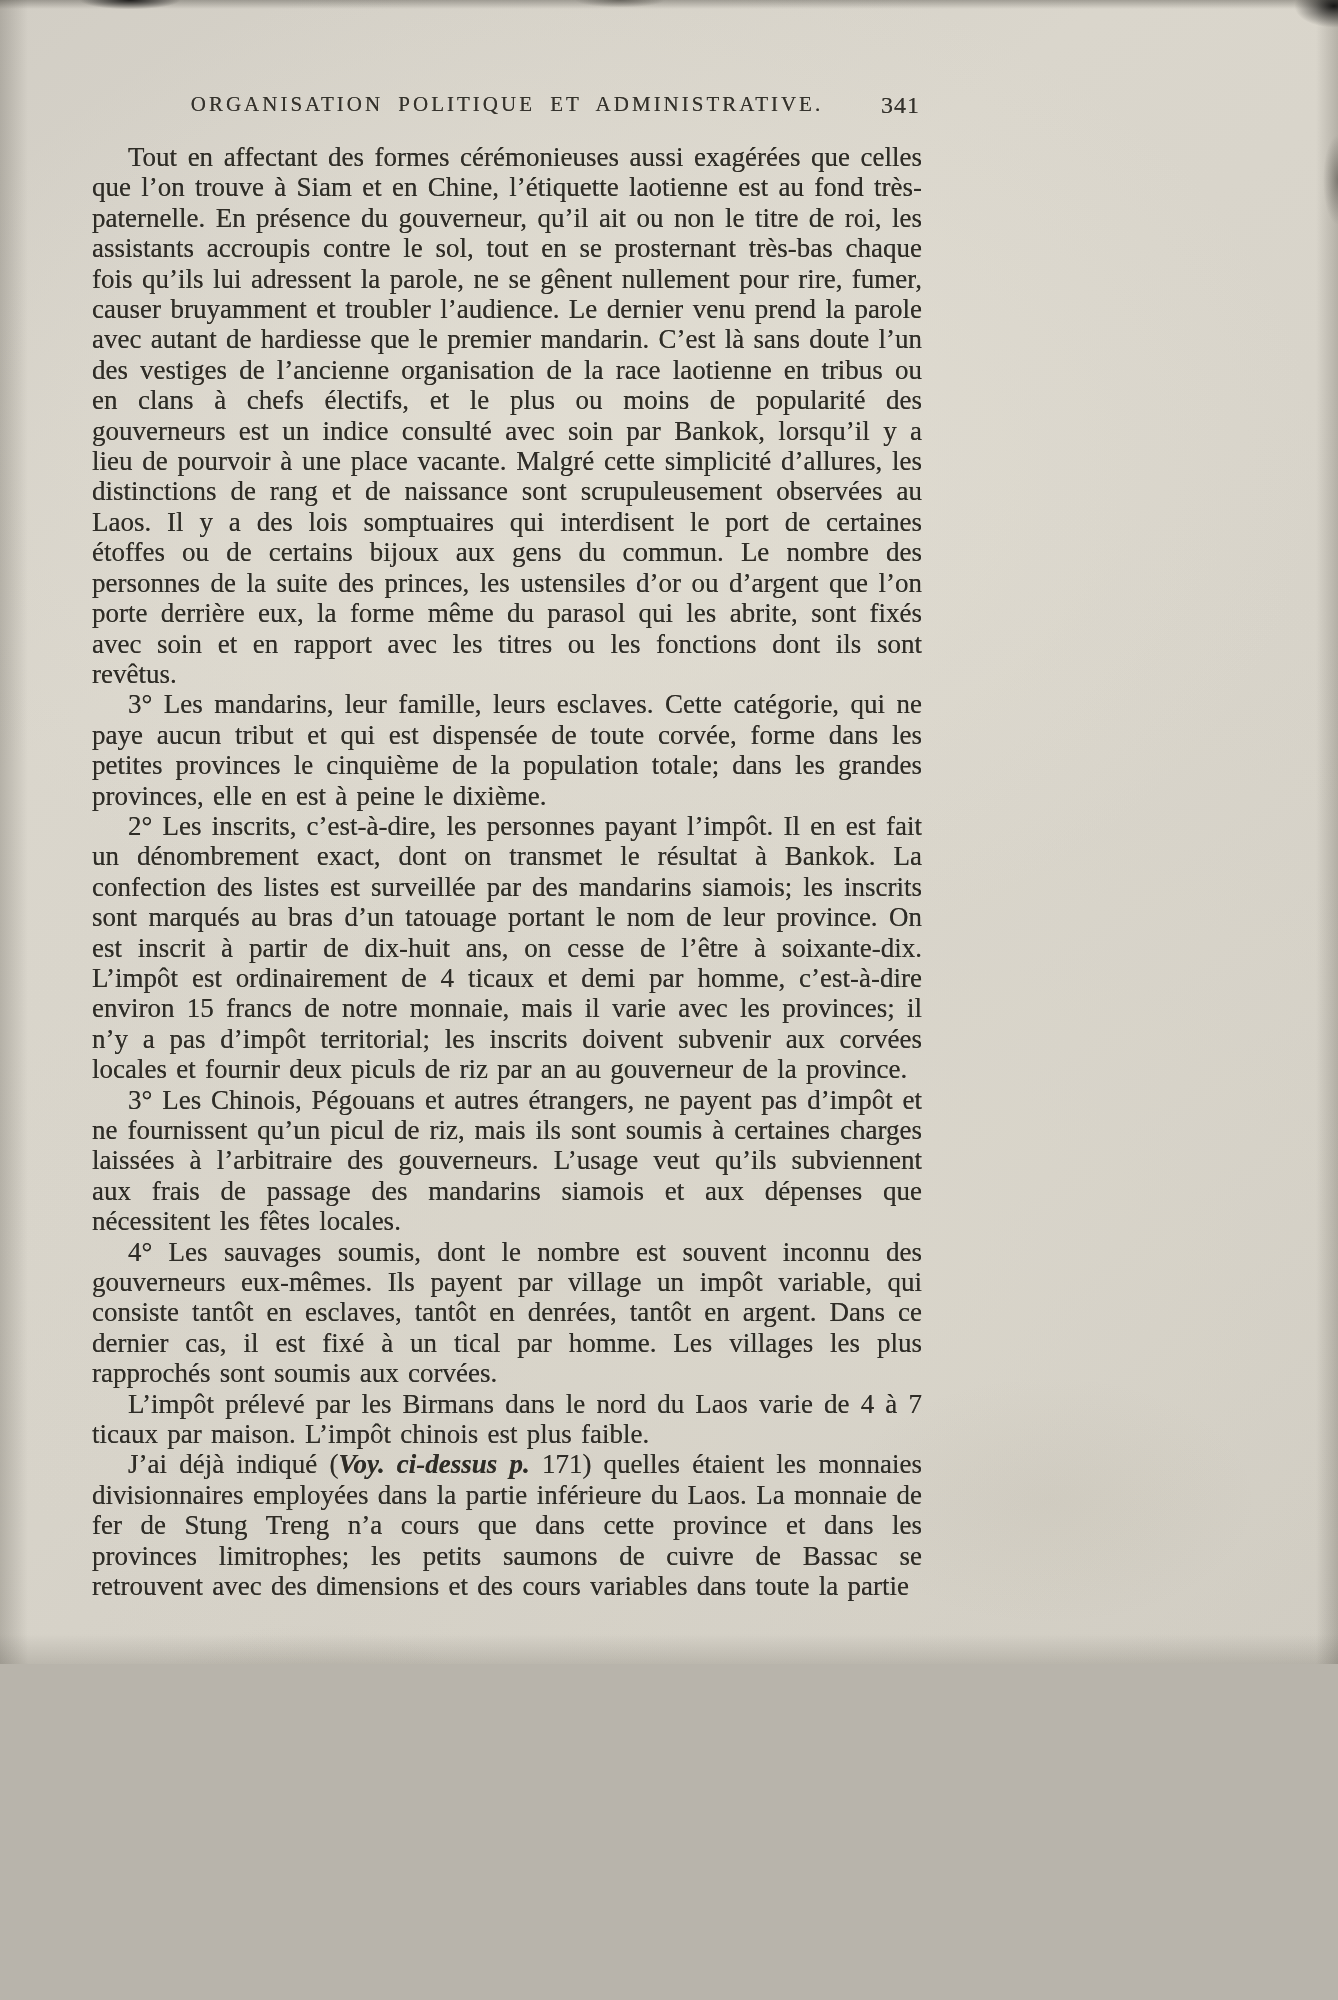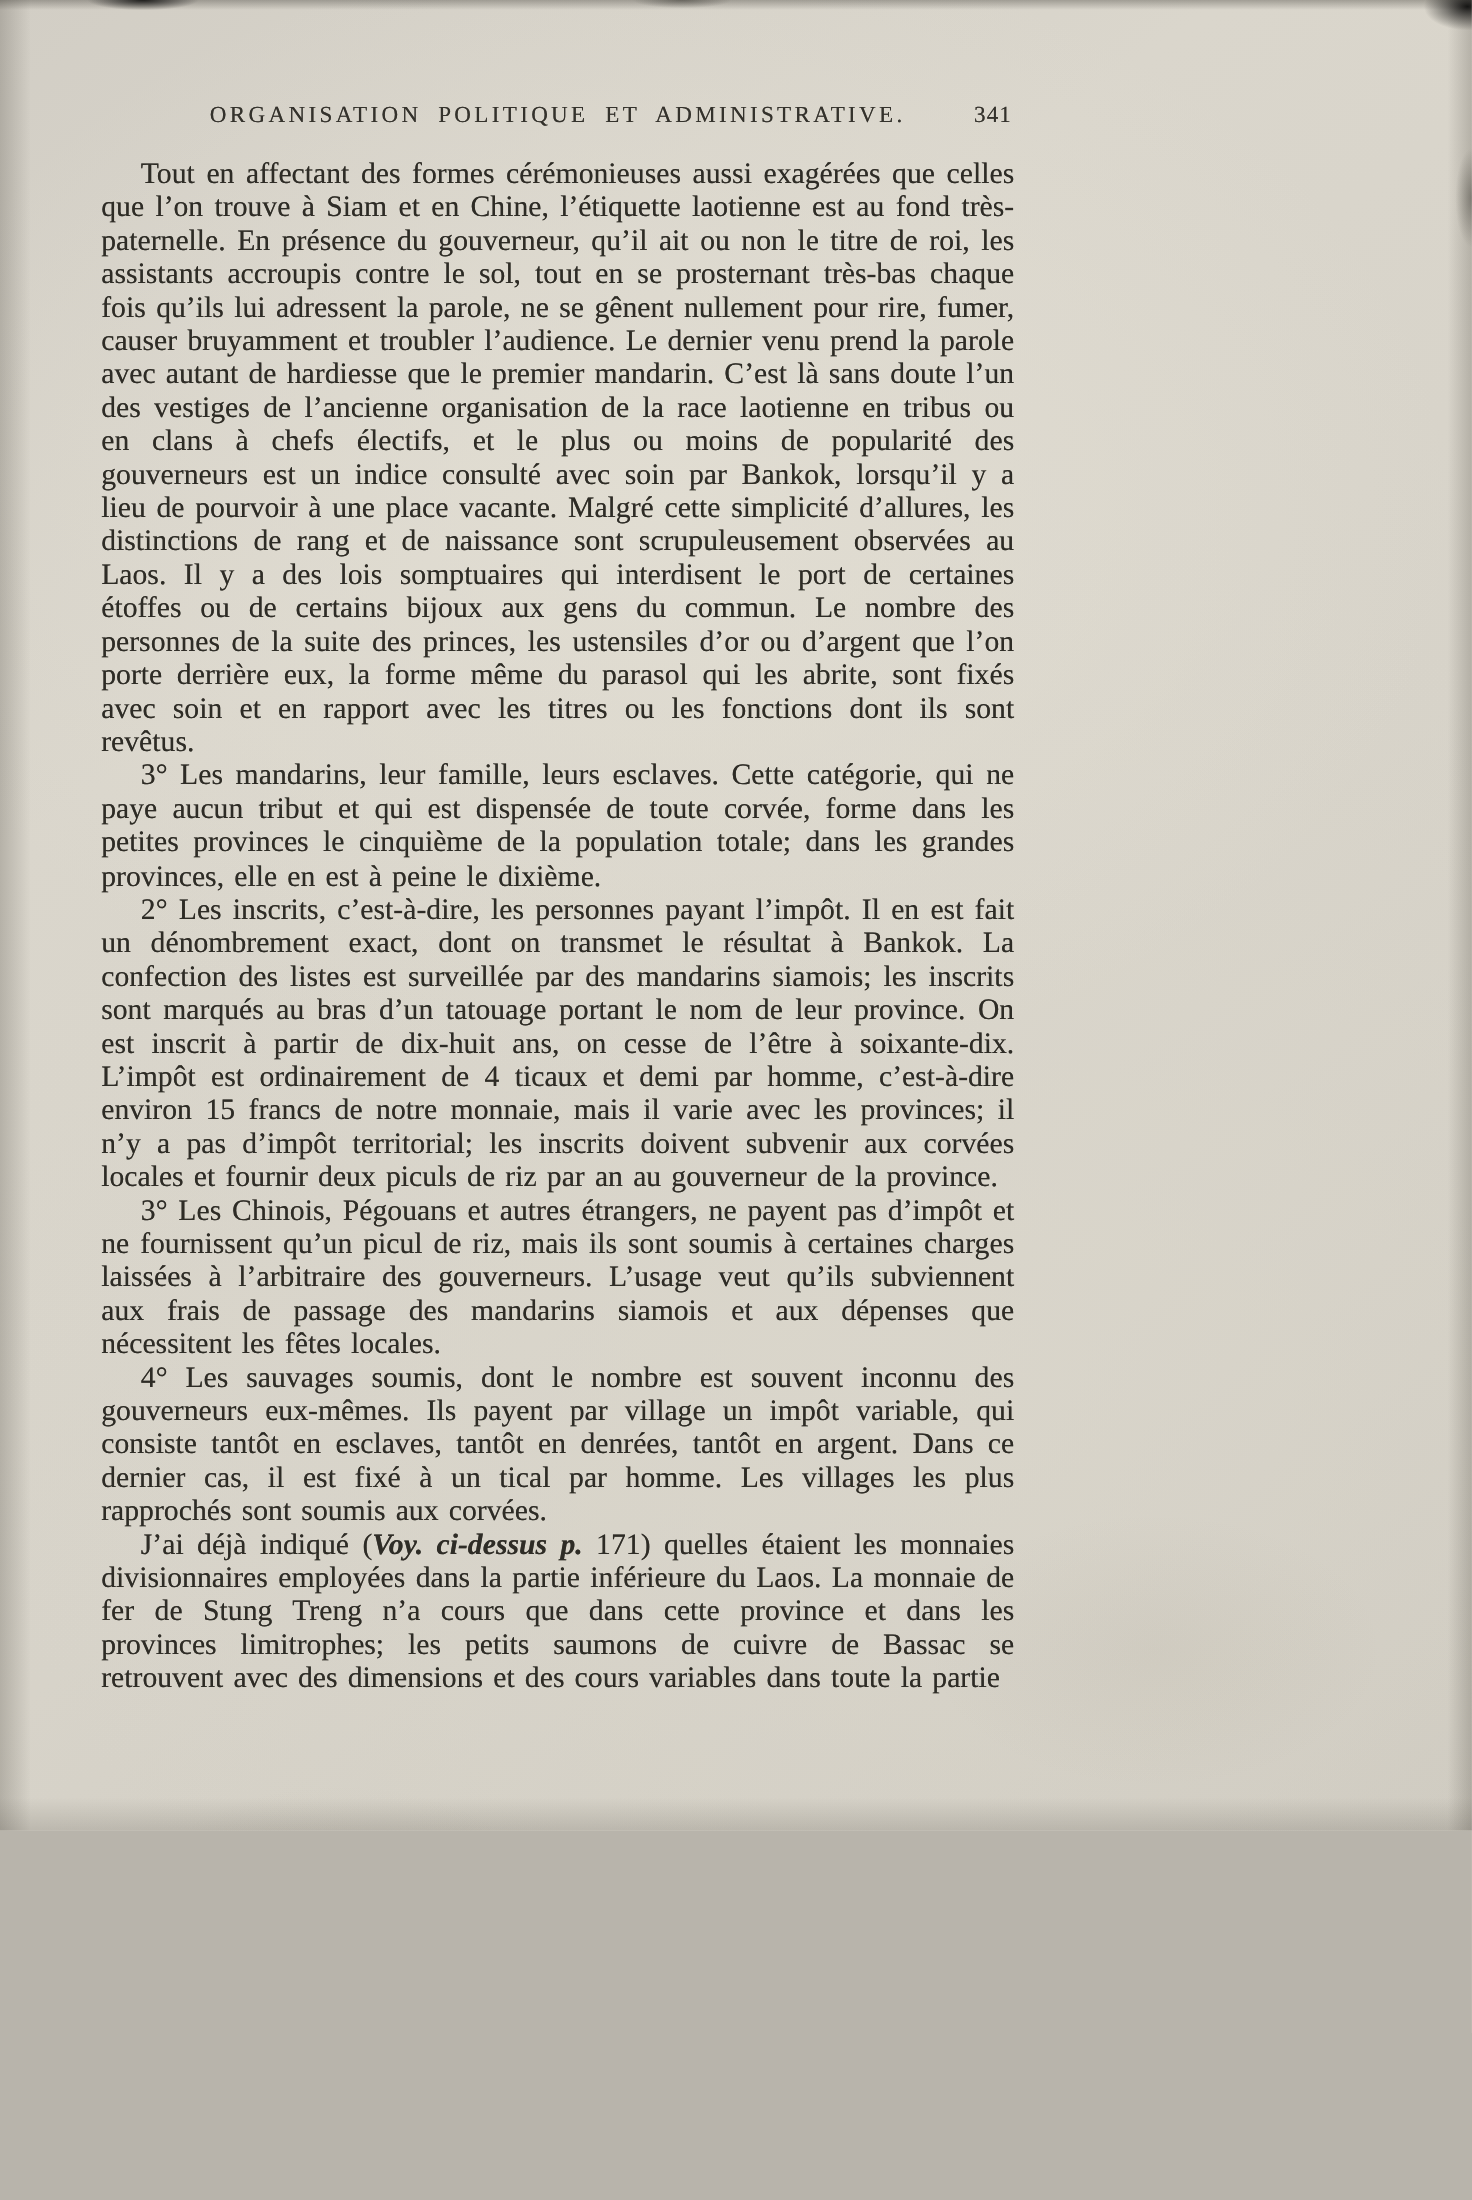--- a/index.html
+++ b/index.html
@@ -51,21 +51,21 @@
     letter-spacing: 3px;
     word-spacing: 7px;
     color: #34322c;
     text-shadow: 0 0 0.6px rgba(40,36,30,0.65);
     white-space: nowrap;
   }
   .pagenum {
     position: absolute;
     right: 2px;
     top: 0;
-    font-size: 21px;
+    font-size: 24px;
     letter-spacing: 1px;
     color: #34322c;
     text-shadow: 0 0 0.6px rgba(40,36,30,0.65);
   }
   .body-text {
     color: #2e2c26;
     font-size: 27px;
     line-height: 30.4px;
     text-align: justify;
     word-spacing: 2.5px;
@@ -90,19 +90,20 @@
       <span class="title">ORGANISATION POLITIQUE ET ADMINISTRATIVE.</span>
       <span class="pagenum">341</span>
     </div>
 
     <div class="body-text">
       <p class="para">Tout en affectant des formes cérémonieuses aussi exagérées que celles que l’on trouve à Siam et en Chine, l’étiquette laotienne est au fond très-paternelle. En présence du gouverneur, qu’il ait ou non le titre de roi, les assistants accroupis contre le sol, tout en se prosternant très-bas chaque fois qu’ils lui adressent la parole, ne se gênent nullement pour rire, fumer, causer bruyamment et troubler l’audience. Le dernier venu prend la parole avec autant de hardiesse que le premier mandarin. C’est là sans doute l’un des vestiges de l’ancienne organisation de la race laotienne en tribus ou en clans à chefs électifs, et le plus ou moins de popularité des gouverneurs est un indice consulté avec soin par Bankok, lorsqu’il y a lieu de pourvoir à une place vacante. Malgré cette simplicité d’allures, les distinctions de rang et de naissance sont scrupuleusement observées au Laos. Il y a des lois somptuaires qui interdisent le port de certaines étoffes ou de certains bijoux aux gens du commun. Le nombre des personnes de la suite des princes, les ustensiles d’or ou d’argent que l’on porte derrière eux, la forme même du parasol qui les abrite, sont fixés avec soin et en rapport avec les titres ou les fonctions dont ils sont revêtus.</p>
       <p class="para">3° Les mandarins, leur famille, leurs esclaves. Cette catégorie, qui ne paye aucun tribut et qui est dispensée de toute corvée, forme dans les petites provinces le cinquième de la population totale; dans les grandes provinces, elle en est à peine le dixième.</p>
       <p class="para">2° Les inscrits, c’est-à-dire, les personnes payant l’impôt. Il en est fait un dénombrement exact, dont on transmet le résultat à Bankok. La confection des listes est surveillée par des mandarins siamois; les inscrits sont marqués au bras d’un tatouage portant le nom de leur province. On est inscrit à partir de dix-huit ans, on cesse de l’être à soixante-dix. L’impôt est ordinairement de 4 ticaux et demi par homme, c’est-à-dire environ 15 francs de notre monnaie, mais il varie avec les provinces; il n’y a pas d’impôt territorial; les inscrits doivent subvenir aux corvées locales et fournir deux piculs de riz par an au gouverneur de la province.</p>
       <p class="para">3° Les Chinois, Pégouans et autres étrangers, ne payent pas d’impôt et ne fournissent qu’un picul de riz, mais ils sont soumis à certaines charges laissées à l’arbitraire des gouverneurs. L’usage veut qu’ils subviennent aux frais de passage des mandarins siamois et aux dépenses que nécessitent les fêtes locales.</p>
       <p class="para">4° Les sauvages soumis, dont le nombre est souvent inconnu des gouverneurs eux-mêmes. Ils payent par village un impôt variable, qui consiste tantôt en esclaves, tantôt en denrées, tantôt en argent. Dans ce dernier cas, il est fixé à un tical par homme. Les villages les plus rapprochés sont soumis aux corvées.</p>
+      <p class="para">L’impôt prélevé par les Birmans dans le nord du Laos varie de 4 à 7 ticaux par maison. L’impôt chinois est plus faible.</p>
       <p class="para">
         <span>J’ai déjà indiqué (</span><em>Voy. ci-dessus p.</em><span> 171) quelles étaient les monnaies divisionnaires employées dans la partie inférieure du Laos. La monnaie de fer de Stung Treng n’a cours que dans cette province et dans les provinces limitrophes; les petits saumons de cuivre de Bassac se retrouvent avec des dimensions et des cours variables dans toute la partie</span>
       </p>
     </div>
 
   </div>
 </div>
 
 </body></html>

